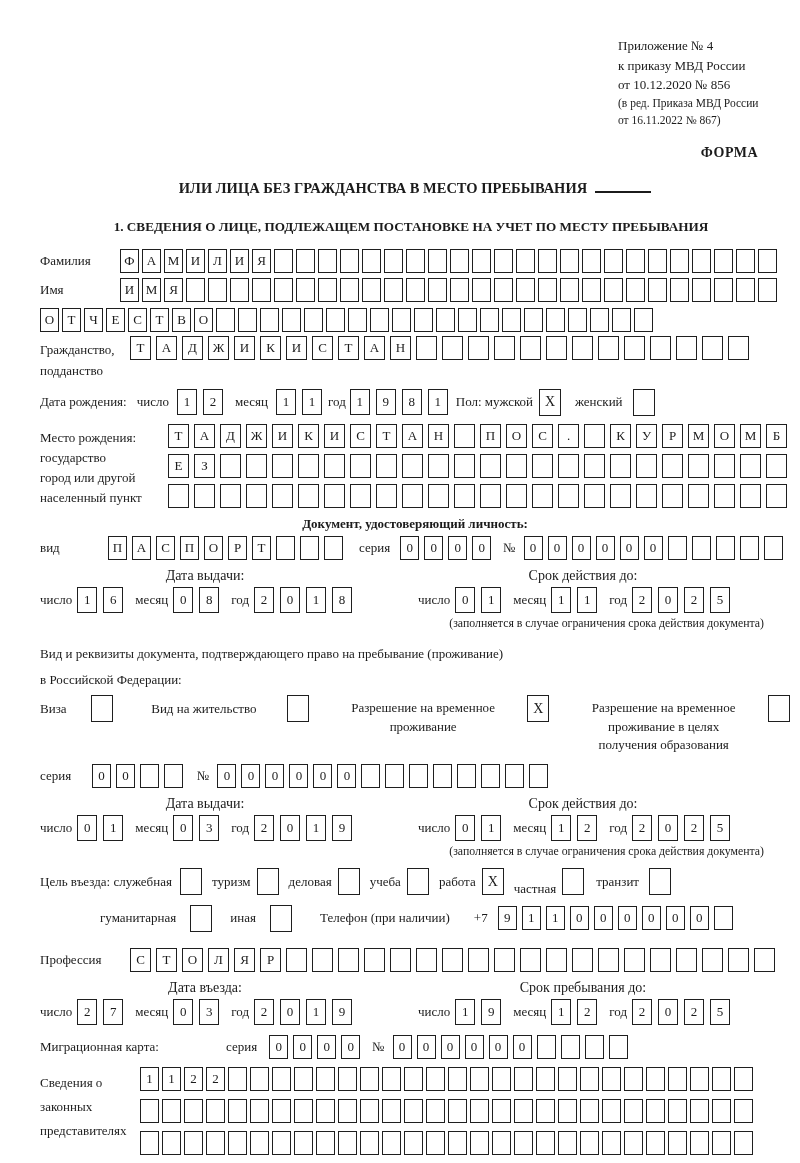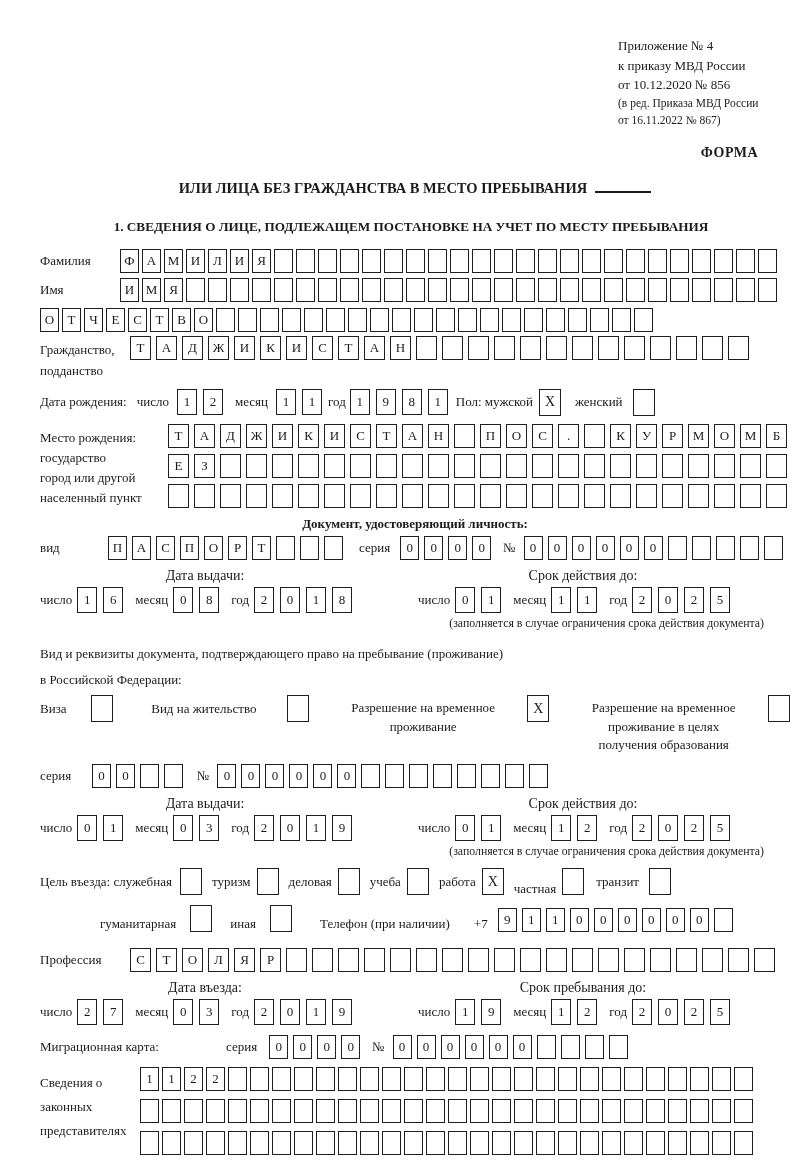--- a/index.html
+++ b/index.html
@@ -505,21 +505,21 @@
     <span class="lbl" style="padding-top:0;margin:0 6px 0 10px;">учеба</span>
     <span class="cb"></span>
     <span class="lbl" style="padding-top:0;margin:0 6px 0 10px;">работа</span>
     <span class="cb">X</span>
     <span class="lbl" style="padding-top:0;margin:14px 6px 0 10px;">частная</span>
     <span class="cb"></span>
     <span class="lbl" style="padding-top:0;margin:0 10px 0 12px;">транзит</span>
     <span class="cb"></span>
   </div>
 
-  <div class="row" style="margin-top:8px;align-items:flex-end;">
+  <div class="row" style="margin-top:8px;align-items:center;">
     <span class="lbl" style="padding-top:0;margin-left:60px;margin-right:14px;">гуманитарная</span>
     <span class="cb"></span>
     <span class="lbl" style="padding-top:0;margin:0 14px 0 18px;">иная</span>
     <span class="cb"></span>
     <span class="lbl" style="padding-top:0;margin:0 24px 0 28px;">Телефон (при наличии)</span>
     <span class="lbl" style="padding-top:0;margin-right:10px;">+7</span>
     <div class="strip p24">
         <div class="cell">9</div>
         <div class="cell">1</div>
         <div class="cell">1</div>

